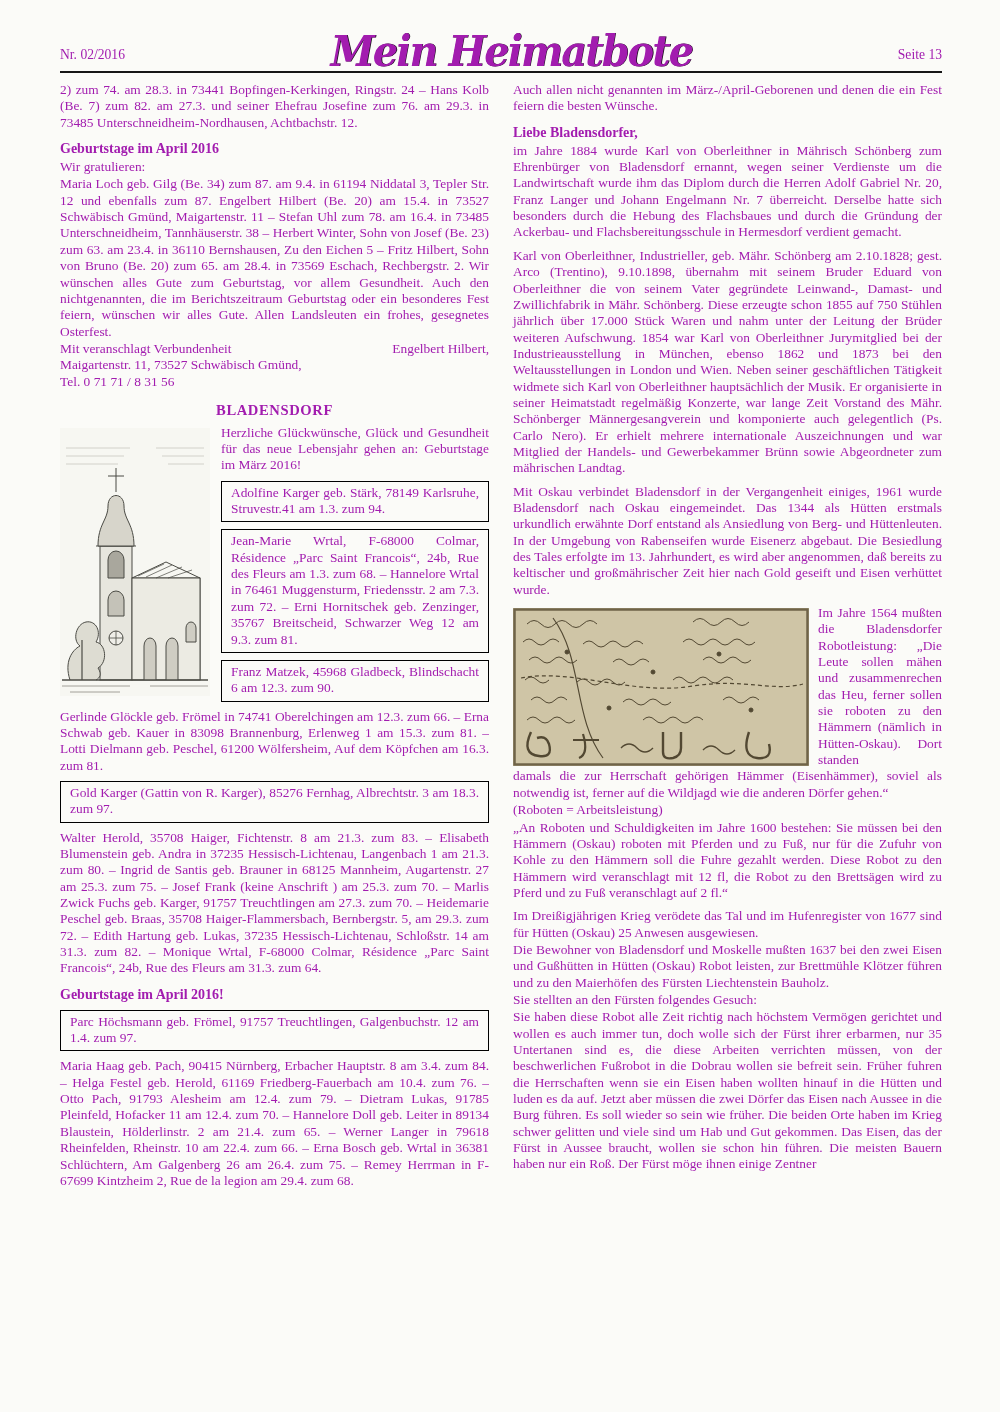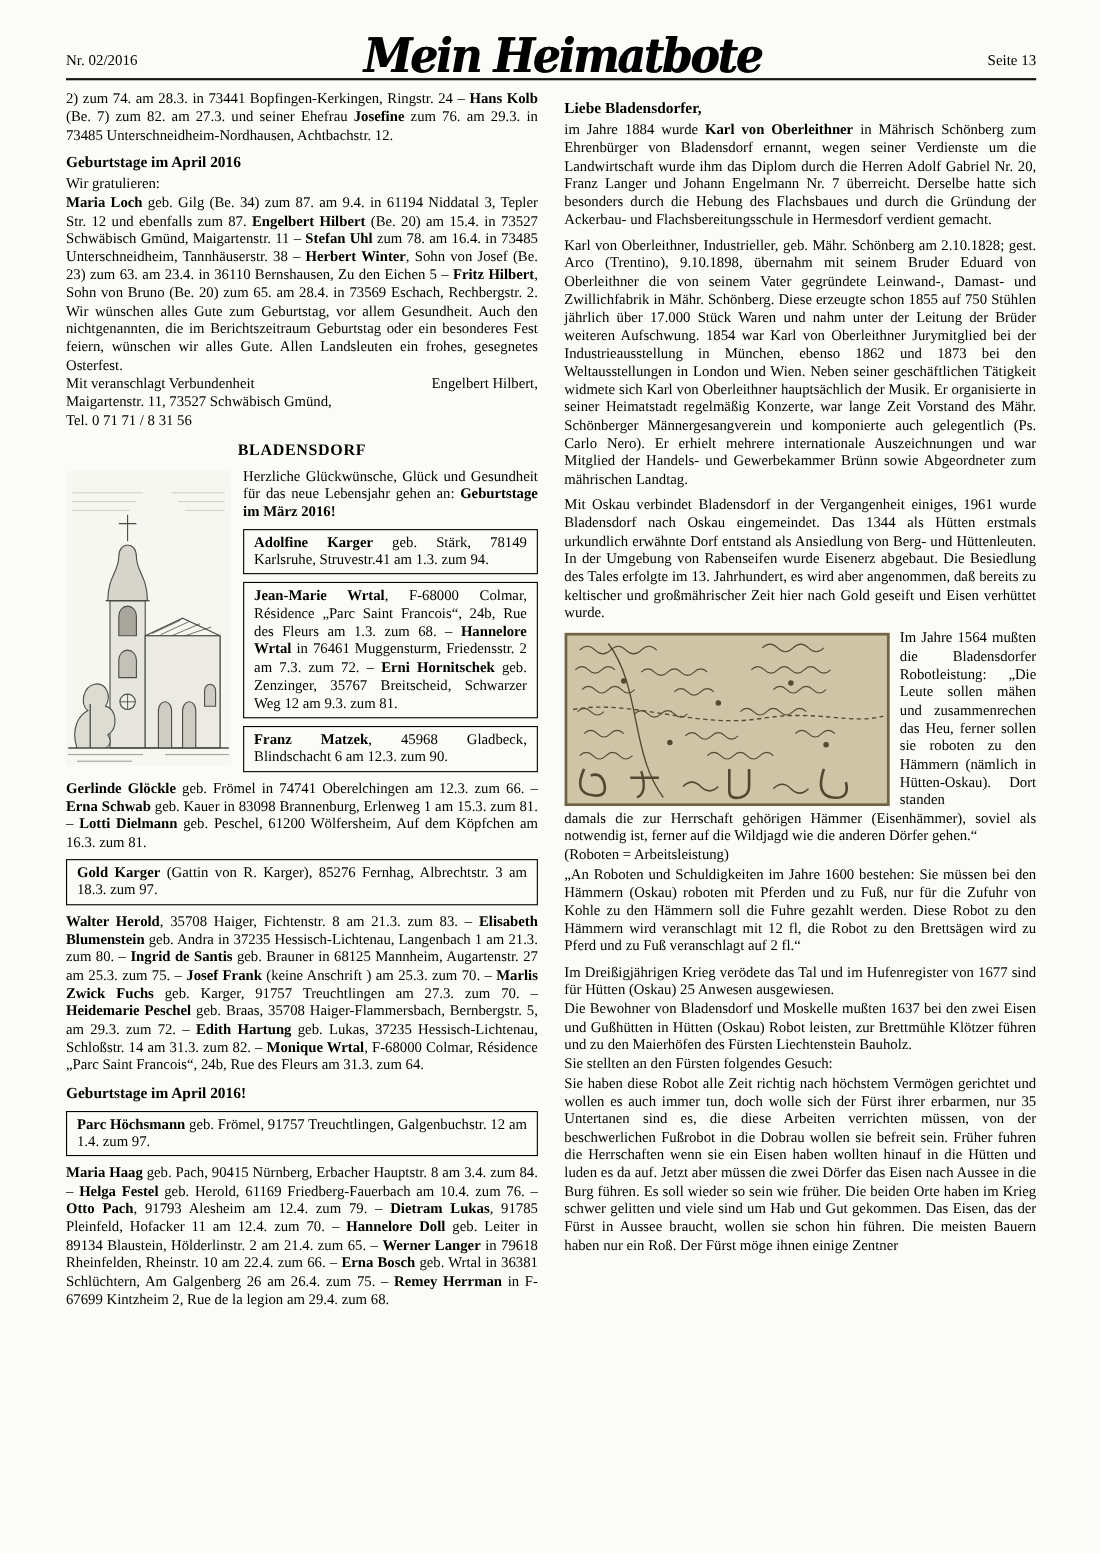--- a/index.html
+++ b/index.html
@@ -4,21 +4,21 @@
 <title>Mein Heimatbote – Seite 13</title>
 <style>
   html,body{margin:0;padding:0;background:#9a9a9a;}
   .page{
     position:relative;
     width:1000px;height:1412px;
     margin:0 auto;
     box-sizing:border-box;
     padding:34px 58px 20px 60px;
     background:#fbfbf8;
-    color:#000000;
+    color:#a21caf;
     font-family:"Liberation Serif","DejaVu Serif",serif;
     font-size:13.4px;
     line-height:1.22;
     overflow:hidden;
   }
   
   .hdr{
     display:flex;align-items:flex-end;justify-content:space-between;
     border-bottom:2px solid #161616;
     padding-bottom:3px;
@@ -44,21 +44,21 @@
     text-align:center;font-weight:bold;font-size:14.6px;
     letter-spacing:.6px;margin:12px 0 5px;
   }
   .box{
     border:1.3px solid #000;
     padding:3px 9px 4px;
     margin:7px 0;
     overflow:hidden; 
   }
   .box p.para{text-align:left;text-align:justify;}
-  .rs-b{font-weight:bold;}
+  .rs-b{font-weight:normal;}
   .it{}
   .right{}
   .signoff{margin-top:1px;}
   .signoff-row{display:flex;justify-content:space-between;}
   
   .church-fig{
     float:left;width:150px;height:268px;
     margin:3px 11px 3px 0;
   }
   .map-fig{
@@ -164,20 +164,21 @@
           <p class="para"><span class="rs-b">Parc Höchsmann</span><span> geb. Frömel, 91757 Treuchtlingen, Galgenbuchstr. 12 am 1.4. zum 97.</span></p>
         </div>
 
         <p class="para"><span class="rs-b">Maria Haag</span><span> geb. Pach, 90415 Nürnberg, Erbacher Hauptstr. 8 am 3.4. zum 84. – </span><span class="rs-b">Helga Festel</span><span> geb. Herold, 61169 Friedberg-Fauerbach am 10.4. zum 76. – </span><span class="rs-b">Otto Pach</span><span>, 91793 Alesheim am 12.4. zum 79. – </span><span class="rs-b">Dietram Lukas</span><span>, 91785 Pleinfeld, Hofacker 11 am 12.4. zum 70. – </span><span class="rs-b">Hannelore Doll</span><span> geb. Leiter in 89134 Blaustein, Hölderlinstr. 2 am 21.4. zum 65. – </span><span class="rs-b">Werner Langer</span><span> in 79618 Rheinfelden, Rheinstr. 10 am 22.4. zum 66. – </span><span class="rs-b">Erna Bosch</span><span> geb. Wrtal in 36381 Schlüchtern, Am Galgenberg 26 am 26.4. zum 75. – </span><span class="rs-b">Remey Herrman</span><span> in F-67699 Kintzheim 2, Rue de la legion am 29.4. zum 68.</span></p>
         <div class="clear"></div>
       </div>
     </div>
 
     <div class="col">
 
+      <p class="para">Auch allen nicht genannten im März-/April-Geborenen und denen die ein Fest feiern die besten Wünsche.</p>
 
       <h3 class="subhead">Liebe Bladensdorfer,</h3>
       <p class="para"><span>im Jahre 1884 wurde </span><span class="rs-b">Karl von Oberleithner</span><span> in Mährisch Schönberg zum Ehrenbürger von Bladensdorf ernannt, wegen seiner Verdienste um die Landwirtschaft wurde ihm das Diplom durch die Herren Adolf Gabriel Nr. 20, Franz Langer und Johann Engelmann Nr. 7 überreicht. Derselbe hatte sich besonders durch die Hebung des Flachsbaues und durch die Gründung der Ackerbau- und Flachsbereitungsschule in Hermesdorf verdient gemacht.</span></p>
 
       <p class="para mt">Karl von Oberleithner, Industrieller, geb. Mähr. Schönberg am 2.10.1828; gest. Arco (Trentino), 9.10.1898, übernahm mit seinem Bruder Eduard von Oberleithner die von seinem Vater gegründete Leinwand-, Damast- und Zwillichfabrik in Mähr. Schönberg. Diese erzeugte schon 1855 auf 750 Stühlen jährlich über 17.000 Stück Waren und nahm unter der Leitung der Brüder weiteren Aufschwung. 1854 war Karl von Oberleithner Jurymitglied bei der Industrieausstellung in München, ebenso 1862 und 1873 bei den Weltausstellungen in London und Wien. Neben seiner geschäftlichen Tätigkeit widmete sich Karl von Oberleithner hauptsächlich der Musik. Er organisierte in seiner Heimatstadt regelmäßig Konzerte, war lange Zeit Vorstand des Mähr. Schönberger Männergesangverein und komponierte auch gelegentlich (Ps. Carlo Nero). Er erhielt mehrere internationale Auszeichnungen und war Mitglied der Handels- und Gewerbekammer Brünn sowie Abgeordneter zum mährischen Landtag.</p>
 
       <p class="para mt">Mit Oskau verbindet Bladensdorf in der Vergangenheit einiges, 1961 wurde Bladensdorf nach Oskau eingemeindet. Das 1344 als Hütten erstmals urkundlich erwähnte Dorf entstand als Ansiedlung von Berg- und Hüttenleuten. In der Umgebung von Rabenseifen wurde Eisenerz abgebaut. Die Besiedlung des Tales erfolgte im 13. Jahrhundert, es wird aber angenommen, daß bereits zu keltischer und großmährischer Zeit hier nach Gold geseift und Eisen verhüttet wurde.</p>
 
       <div class="mt">
 

